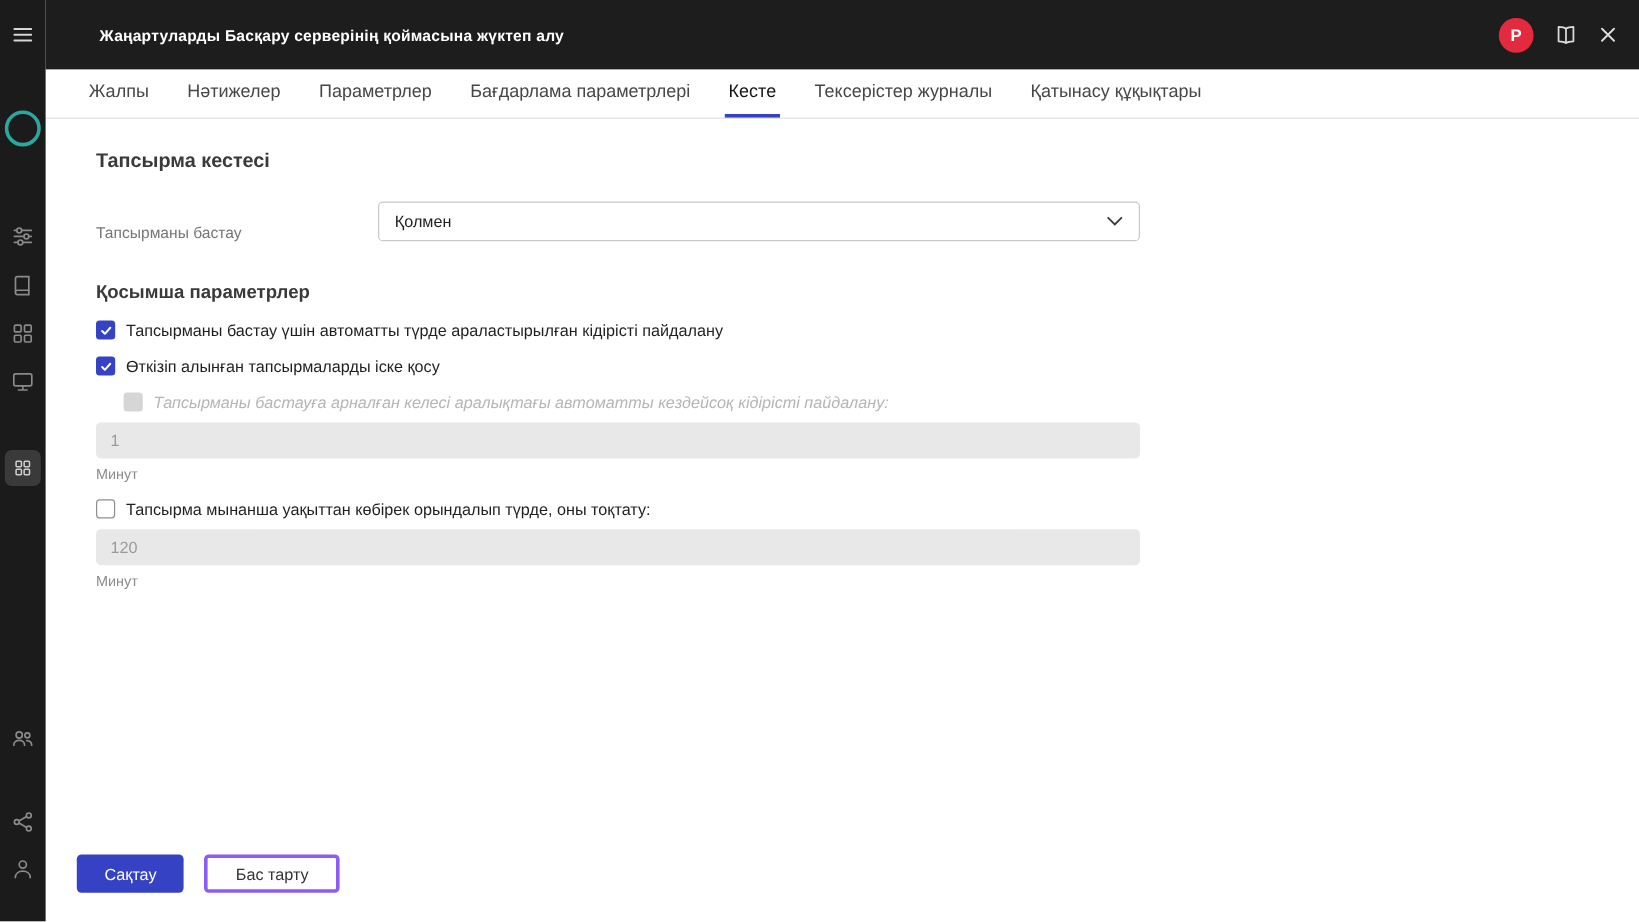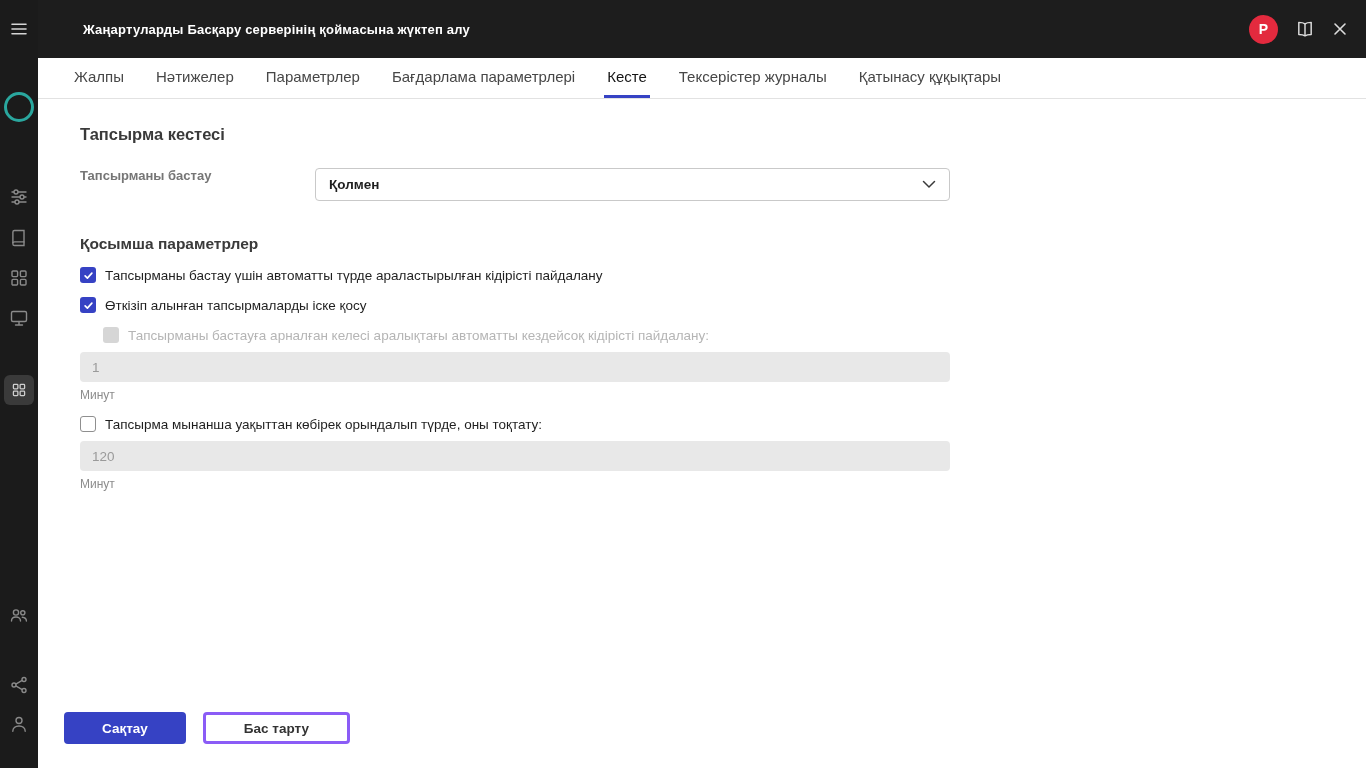--- a/index.html
+++ b/index.html
@@ -28,47 +28,47 @@
   .tabs{position:absolute;left:38px;top:58px;width:1328px;height:41px;background:#fff;
         border-bottom:1px solid #e2e2e2;display:flex;align-items:stretch;padding-left:33px;box-sizing:border-box;}
   .tab{display:flex;align-items:center;margin-right:26px;padding:0 3px;font-size:15px;color:#474747;
        cursor:pointer;border-bottom:3px solid transparent;box-sizing:border-box;}
   .tab.active{color:#141414;border-bottom-color:#3642c4;}
 
   
   .content{position:absolute;left:38px;top:100px;width:1328px;height:668px;background:#fff;
            padding:25px 0 0 42px;box-sizing:border-box;}
   .sec-title{font-size:16.5px;font-weight:bold;color:#3a3a3a;margin:0;}
-  .row-start{display:flex;align-items:flex-start;margin-top:24px;font-weight:bold;}
+  .row-start{display:flex;align-items:flex-end;margin-top:24px;}
   .row-label{width:235px;font-size:13px;color:#767676;}
   .dd{width:635px;height:33px;border:1px solid #c9c9c9;border-radius:4px;background:#fff;
       display:flex;align-items:center;justify-content:space-between;padding:0 13px;box-sizing:border-box;cursor:pointer;}
   .dd-value{font-size:13.5px;color:#1f1f1f;}
   .sec2{margin-top:34px;font-size:15.5px;}
 
   .cb-row{display:flex;align-items:center;margin-top:14px;cursor:pointer;}
-  .cb-row.indent{margin-left:23px;cursor:default;}
+  .cb-row.indent{margin-left:23px;cursor:default;font-style:italic;}
   .cb{width:16px;height:16px;border-radius:3px;margin-right:9px;flex:0 0 16px;display:flex;
       align-items:center;justify-content:center;box-sizing:border-box;}
   .cb.checked{background:#3642c4;}
   .cb.unchecked{background:#fff;border:1.5px solid #8f8f8f;}
   .cb.disabled{background:#d6d6d6;border:none;}
   .cb-label{font-size:13.5px;color:#1f1f1f;}
   .cb-label.muted{color:#b5b5b5;}
 
   .num-input{display:block;width:870px;height:30px;margin-top:9px;background:#e8e8e8;border:none;
              border-radius:4px;padding:0 12px;box-sizing:border-box;font-size:13.5px;color:#9a9a9a;
              font-family:"Liberation Sans",sans-serif;}
   .unit{font-size:12px;color:#8c8c8c;margin-top:6px;}
   .gap-block{margin-top:14px;}
 
   
   .footer{position:absolute;left:64px;bottom:24px;display:flex;gap:17px;}
-  .btn{height:32px;border-radius:4px;font-size:13.5px;padding:0 38px;cursor:pointer;
-       font-family:"Liberation Sans",sans-serif;display:flex;align-items:center;font-weight:bold;}
+  .btn{height:32px;border-radius:4px;font-size:13.5px;padding:0 23px;cursor:pointer;
+       font-family:"Liberation Sans",sans-serif;display:flex;align-items:center;}
   .btn-primary{background:#3642c4;color:#fff;border:none;}
   .btn-secondary{background:#fff;color:#333;border:3px solid #8b5cf6;}
 </style>
 </head>
 <body>
 
 <div class="app">
 
   <div class="sidebar">
     <div class="side-ic" style="top:19px;">

